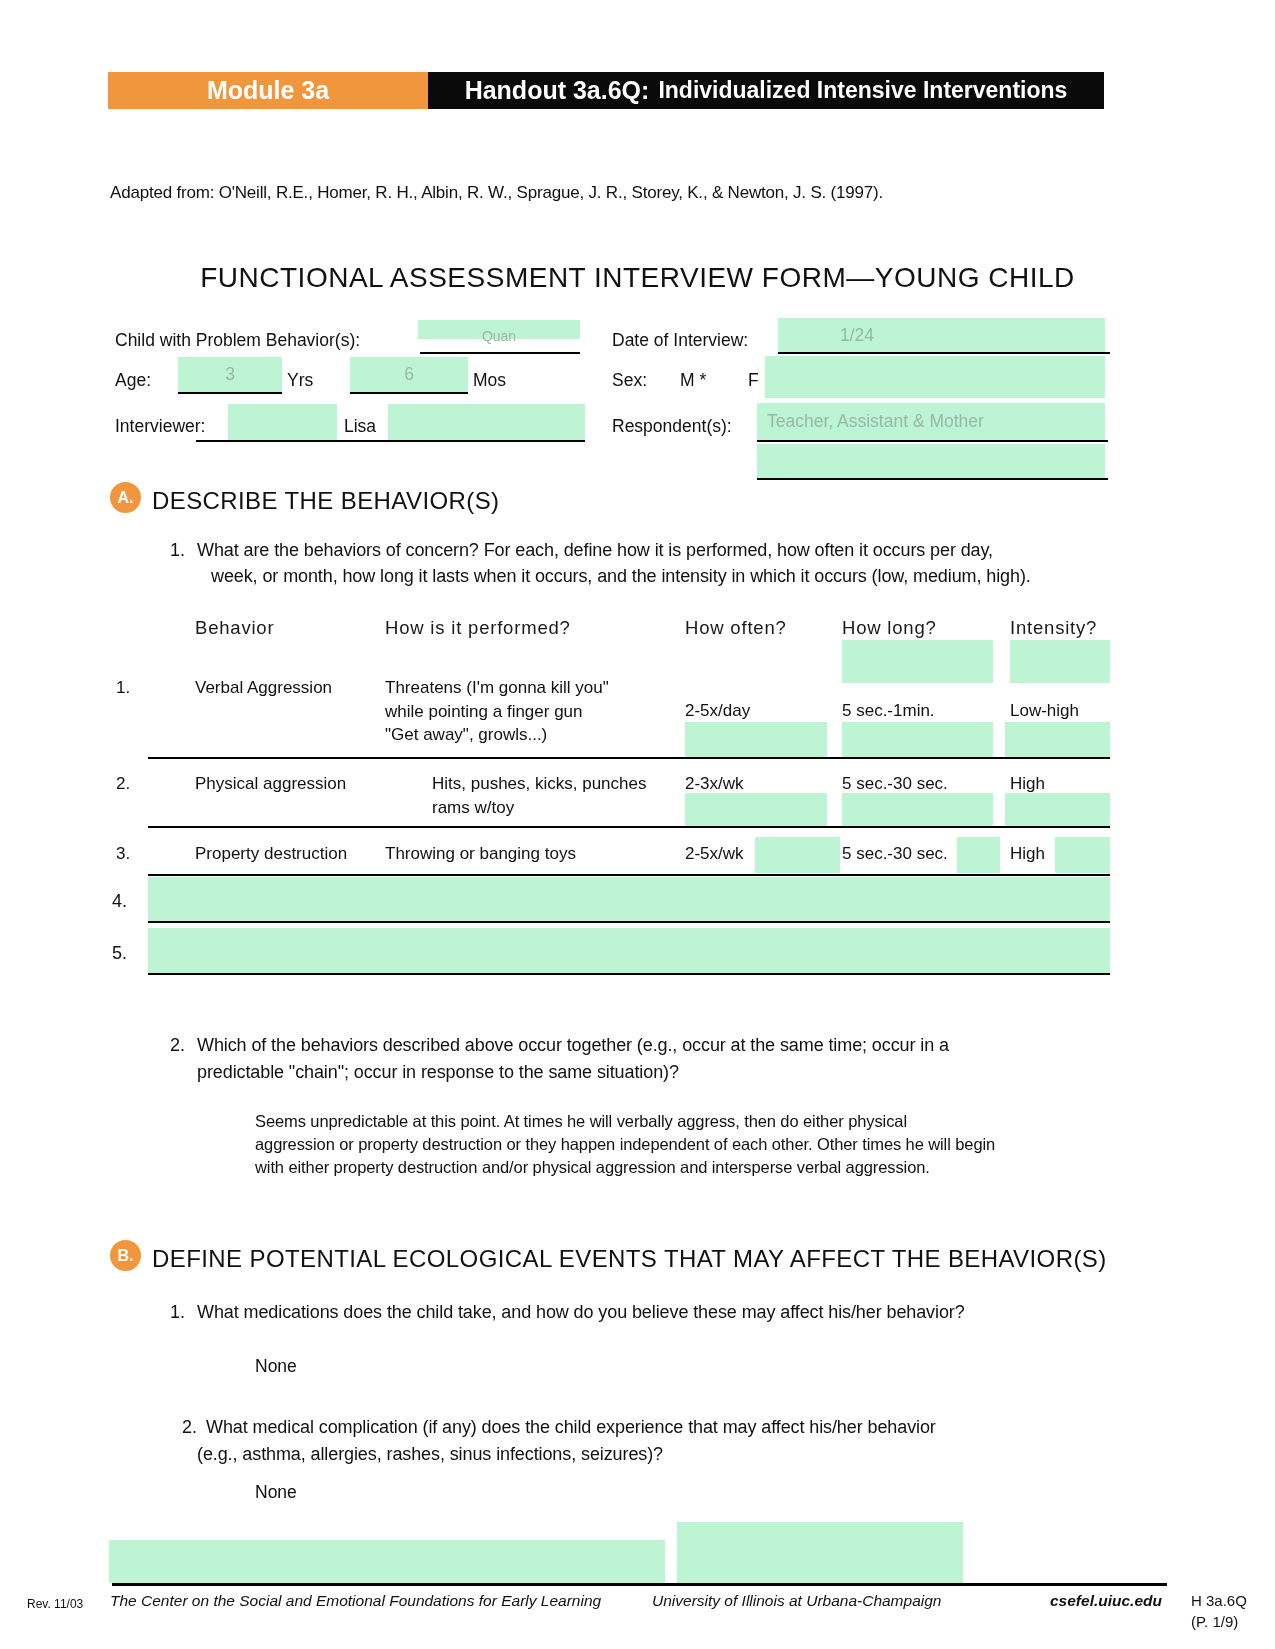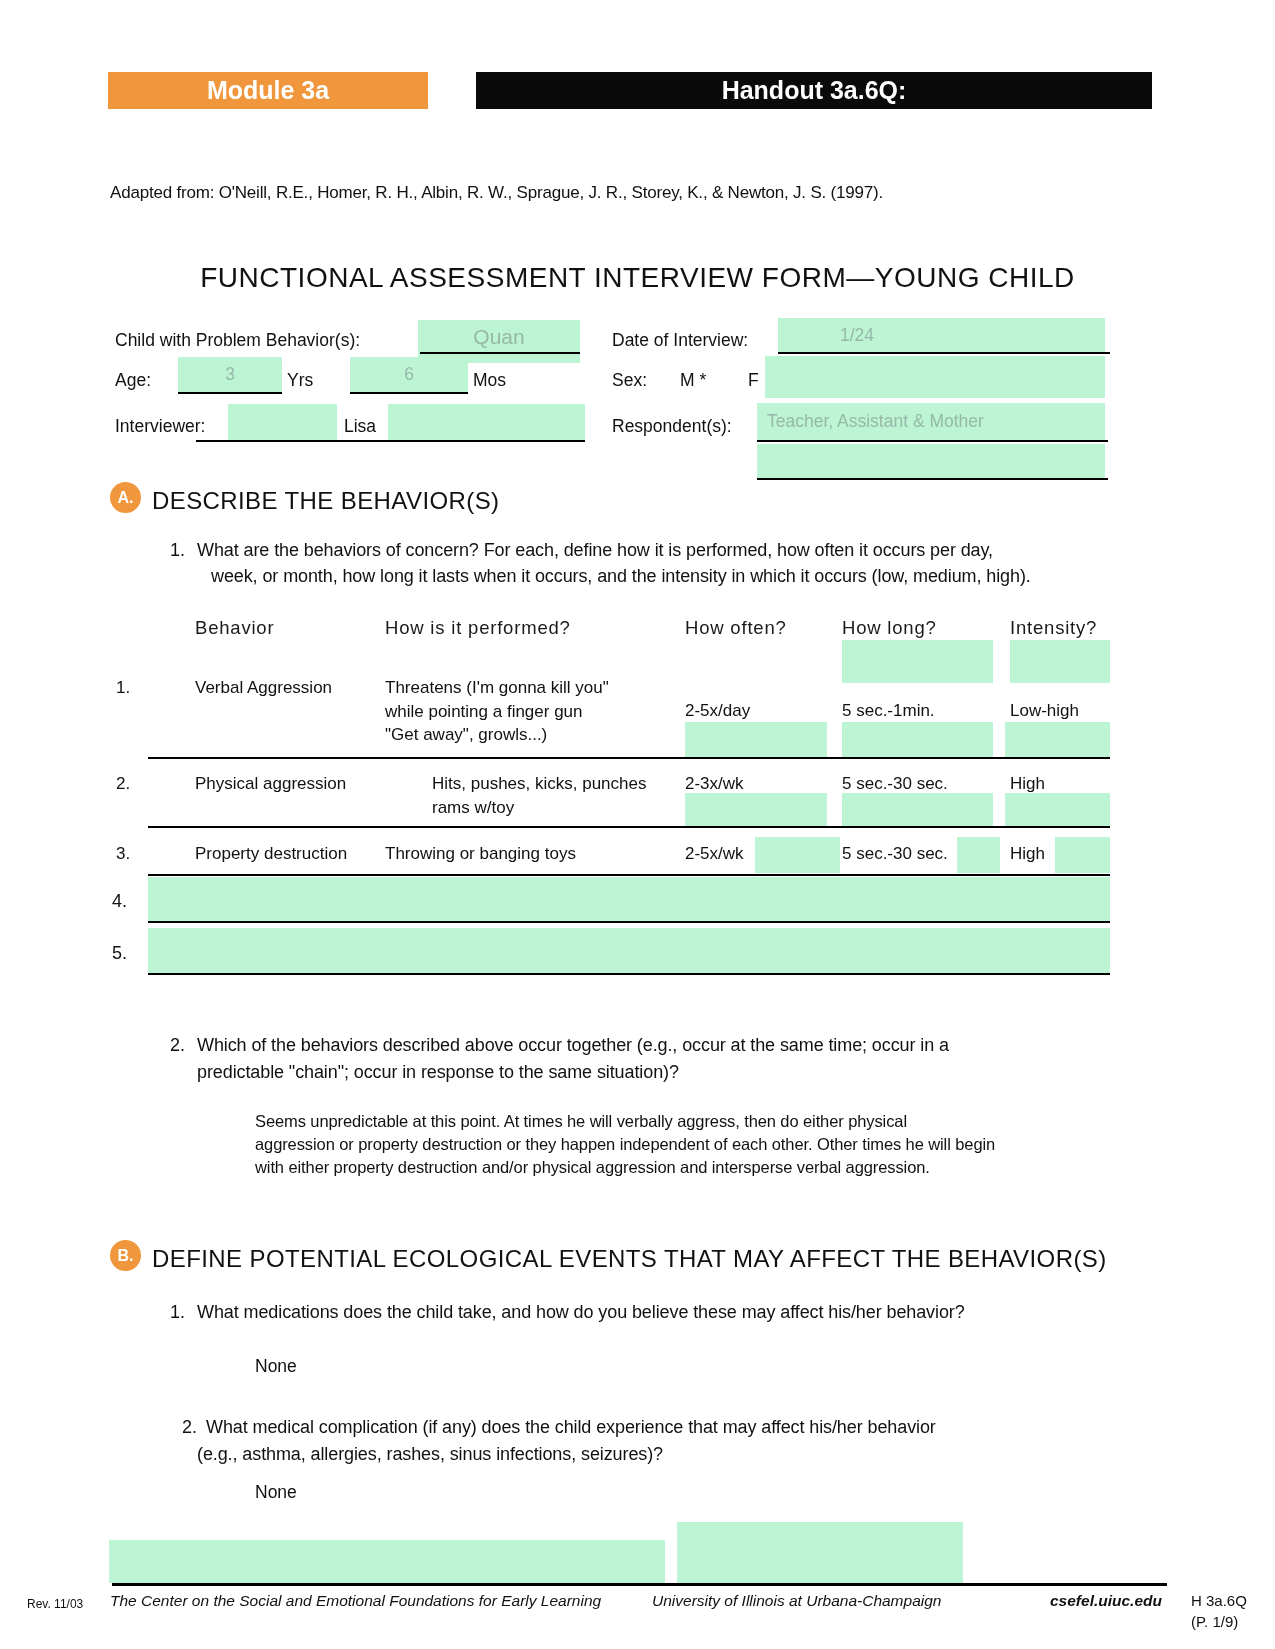--- a/index.html
+++ b/index.html
@@ -22,30 +22,31 @@
   .foot-i{position:absolute;font-size:15.5px;font-style:italic;white-space:nowrap;}
 </style>
 </head>
 <body>
 
 <div class="page">
 
   <div class="banner" style="left:108px;width:320px;background:#f0973d;">
     <span style="color:#fff;font-weight:bold;font-size:25px;">Module 3a</span>
   </div>
-  <div class="banner" style="left:428px;width:676px;background:#0a0a0a;gap:9px;margin-left:48px;">
+  <div class="banner" style="left:428px;width:676px;background:#0a0a0a;gap:9px;">
     <span style="color:#fff;font-weight:bold;font-size:25px;">Handout 3a.6Q:</span>
+    <span style="color:#fff;font-weight:bold;font-size:23px;">Individualized Intensive Interventions</span>
   </div>
 
   <div class="abs nw" style="left:110px;top:183px;font-size:17px;letter-spacing:-0.2px;">Adapted from: O'Neill, R.E., Homer, R. H., Albin, R. W., Sprague, J. R., Storey, K., &amp; Newton, J. S. (1997).</div>
 
   <div class="abs" style="left:0;top:262px;width:1275px;text-align:center;font-size:28px;letter-spacing:.5px;white-space:nowrap;">FUNCTIONAL ASSESSMENT INTERVIEW FORM—YOUNG CHILD</div>
 
   <div class="lbl" style="left:115px;top:330px;">Child with Problem Behavior(s):</div>
-  <div class="hl val" style="left:418px;top:320px;width:162px;height:43px;text-align:center;line-height:33px;font-size:21px;">Quan</div>
+  <div class="hl val" style="left:418px;top:320px;width:162px;height:19px;text-align:center;line-height:33px;font-size:14px;">Quan</div>
   <div class="ln" style="left:420px;top:352px;width:160px;height:2px;"></div>
 
   <div class="lbl" style="left:612px;top:330px;">Date of Interview:</div>
   <div class="hl val" style="left:778px;top:318px;width:327px;height:34px;line-height:34px;font-size:17.5px;padding-left:62px;box-sizing:border-box;">1/24</div>
   <div class="ln" style="left:778px;top:352px;width:332px;height:2px;"></div>
 
   <div class="lbl" style="left:115px;top:370px;">Age:</div>
   <div class="hl val" style="left:178px;top:357px;width:104px;height:35px;text-align:center;line-height:35px;font-size:17.5px;">3</div>
   <div class="ln" style="left:178px;top:392px;width:104px;height:2px;"></div>
   <div class="lbl" style="left:287px;top:370px;">Yrs</div>

